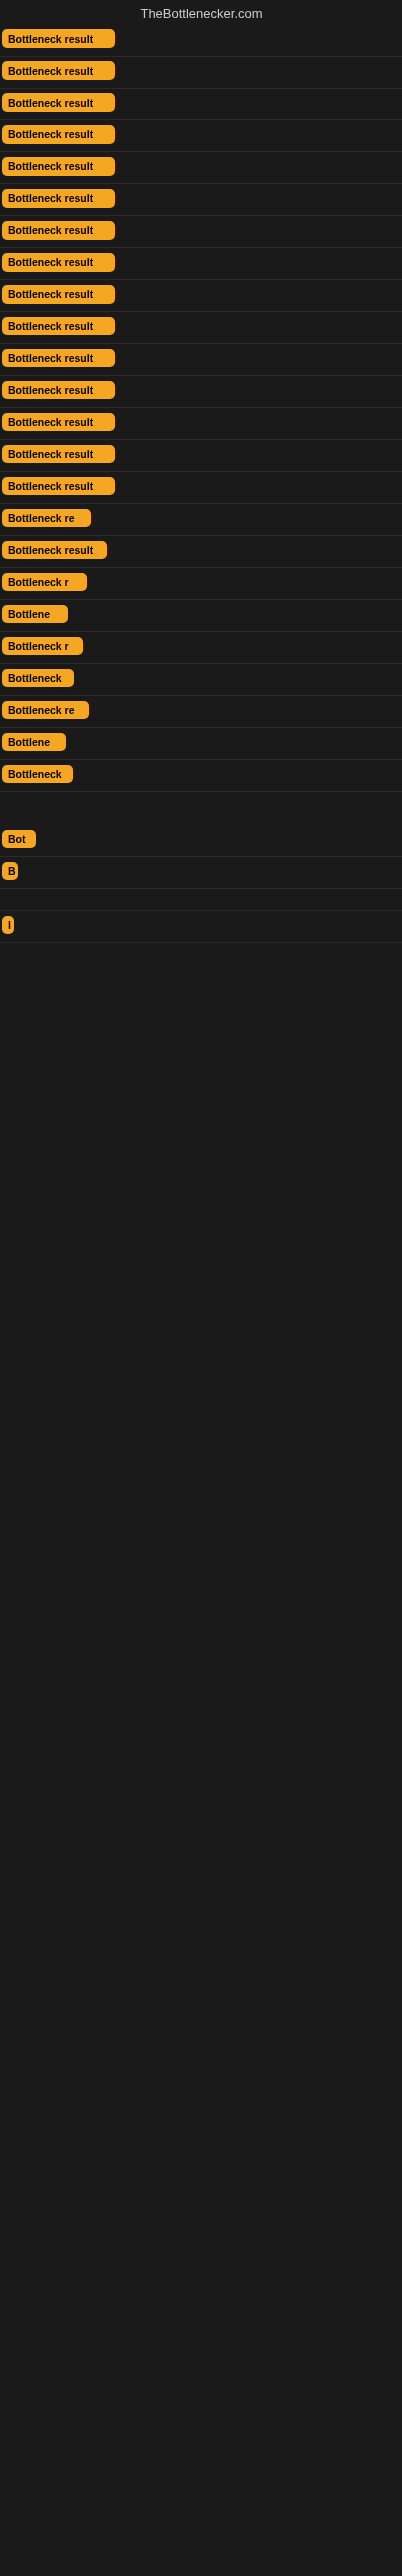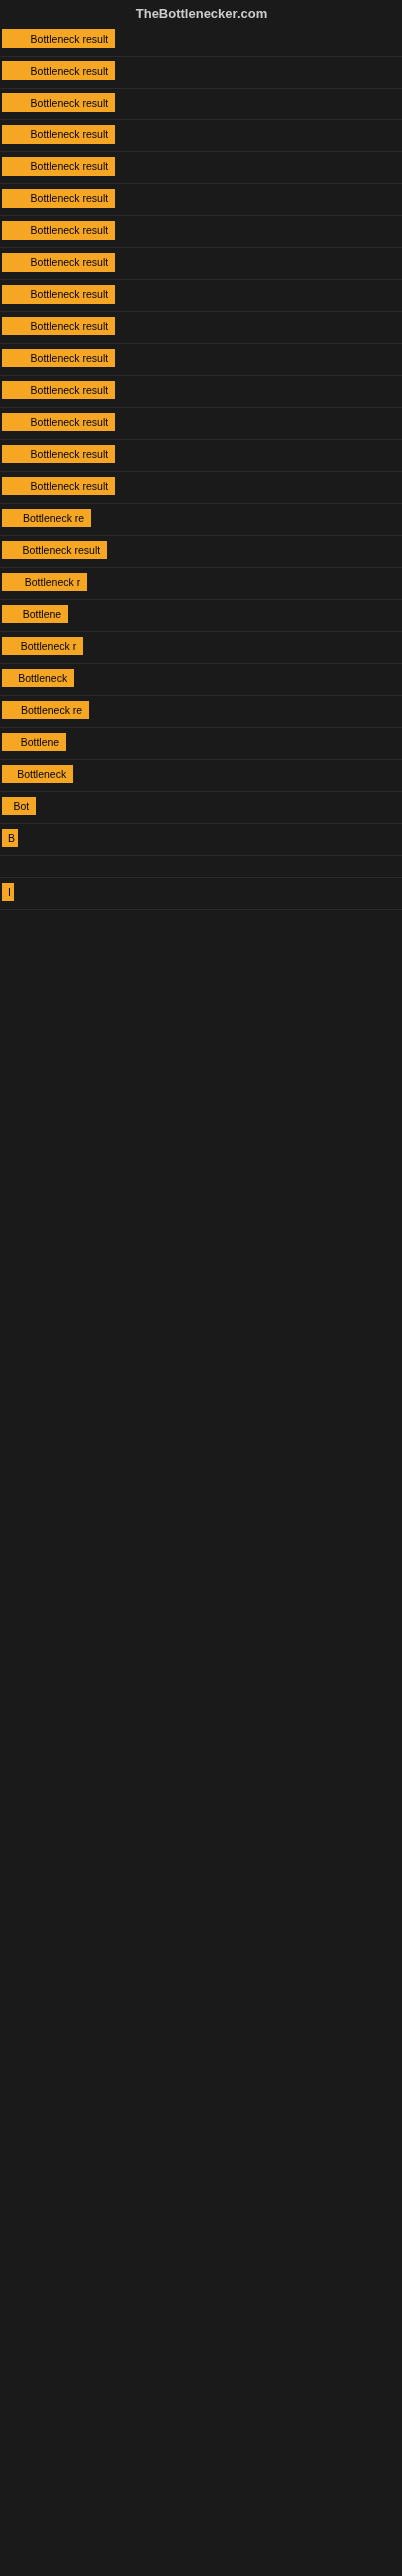--- a/index.html
+++ b/index.html
@@ -14,34 +14,33 @@
       background-color: #1a1a1a;
       font-family: Arial, sans-serif;
       position: relative;
     }
 
     .site-title {
       text-align: center;
       color: #cccccc;
       font-size: 13px;
       padding: 6.4px 0 3.2px 0;
-      font-weight: bold;
+      font-weight: normal;
     }
 
     .bottleneck-badge {
       display: inline-block;
       background-color: #f5a623;
       color: #000000;
       font-size: 10.5px;
-      font-weight: normal;
+      font-weight: bold;
       padding: 3.2px 6.4px;
-      border-radius: 0;
+      border-radius: 5px;
       white-space: nowrap;
       overflow: hidden;
-      text-align: right;
     }
 
     .result-row {
       padding: 4.8px 1.6px;
       border-bottom: 0.8px solid #2a2a2a;
     }
   </style>
 </head>
 <body>
 
@@ -67,20 +66,20 @@
     <div class="result-row"><span class="bottleneck-badge" style="max-width: 113px; width: 113px;">Bottleneck result</span></div>
     <div class="result-row"><span class="bottleneck-badge" style="max-width: 89px; width: 89px;">Bottleneck re</span></div>
     <div class="result-row"><span class="bottleneck-badge" style="max-width: 105px; width: 105px;">Bottleneck result</span></div>
     <div class="result-row"><span class="bottleneck-badge" style="max-width: 85px; width: 85px;">Bottleneck r</span></div>
     <div class="result-row"><span class="bottleneck-badge" style="max-width: 66px; width: 66px;">Bottlene</span></div>
     <div class="result-row"><span class="bottleneck-badge" style="max-width: 81px; width: 81px;">Bottleneck r</span></div>
     <div class="result-row"><span class="bottleneck-badge" style="max-width: 72px; width: 72px;">Bottleneck</span></div>
     <div class="result-row"><span class="bottleneck-badge" style="max-width: 87px; width: 87px;">Bottleneck re</span></div>
     <div class="result-row"><span class="bottleneck-badge" style="max-width: 64px; width: 64px;">Bottlene</span></div>
     <div class="result-row"><span class="bottleneck-badge" style="max-width: 71px; width: 71px;">Bottleneck</span></div>
-    <div class="result-row"><span class="bottleneck-badge" style="max-width: 34px; width: 34px;">Bot</span></div>
+    <div class="result-row"><span class="bottleneck-badge" style="max-width: 34px; width: 34px; margin-top: 33px;">Bot</span></div>
     <div class="result-row"><span class="bottleneck-badge" style="max-width: 16px; width: 16px;">B</span></div>
     <div class="result-row" style="min-height: 22.5px;"></div>
     <div class="result-row"><span class="bottleneck-badge" style="max-width: 9.7px; width: 9.7px;">I</span></div>
   </div>
 
 <div style="height: 644px;"></div>
 
 
 </body></html>

